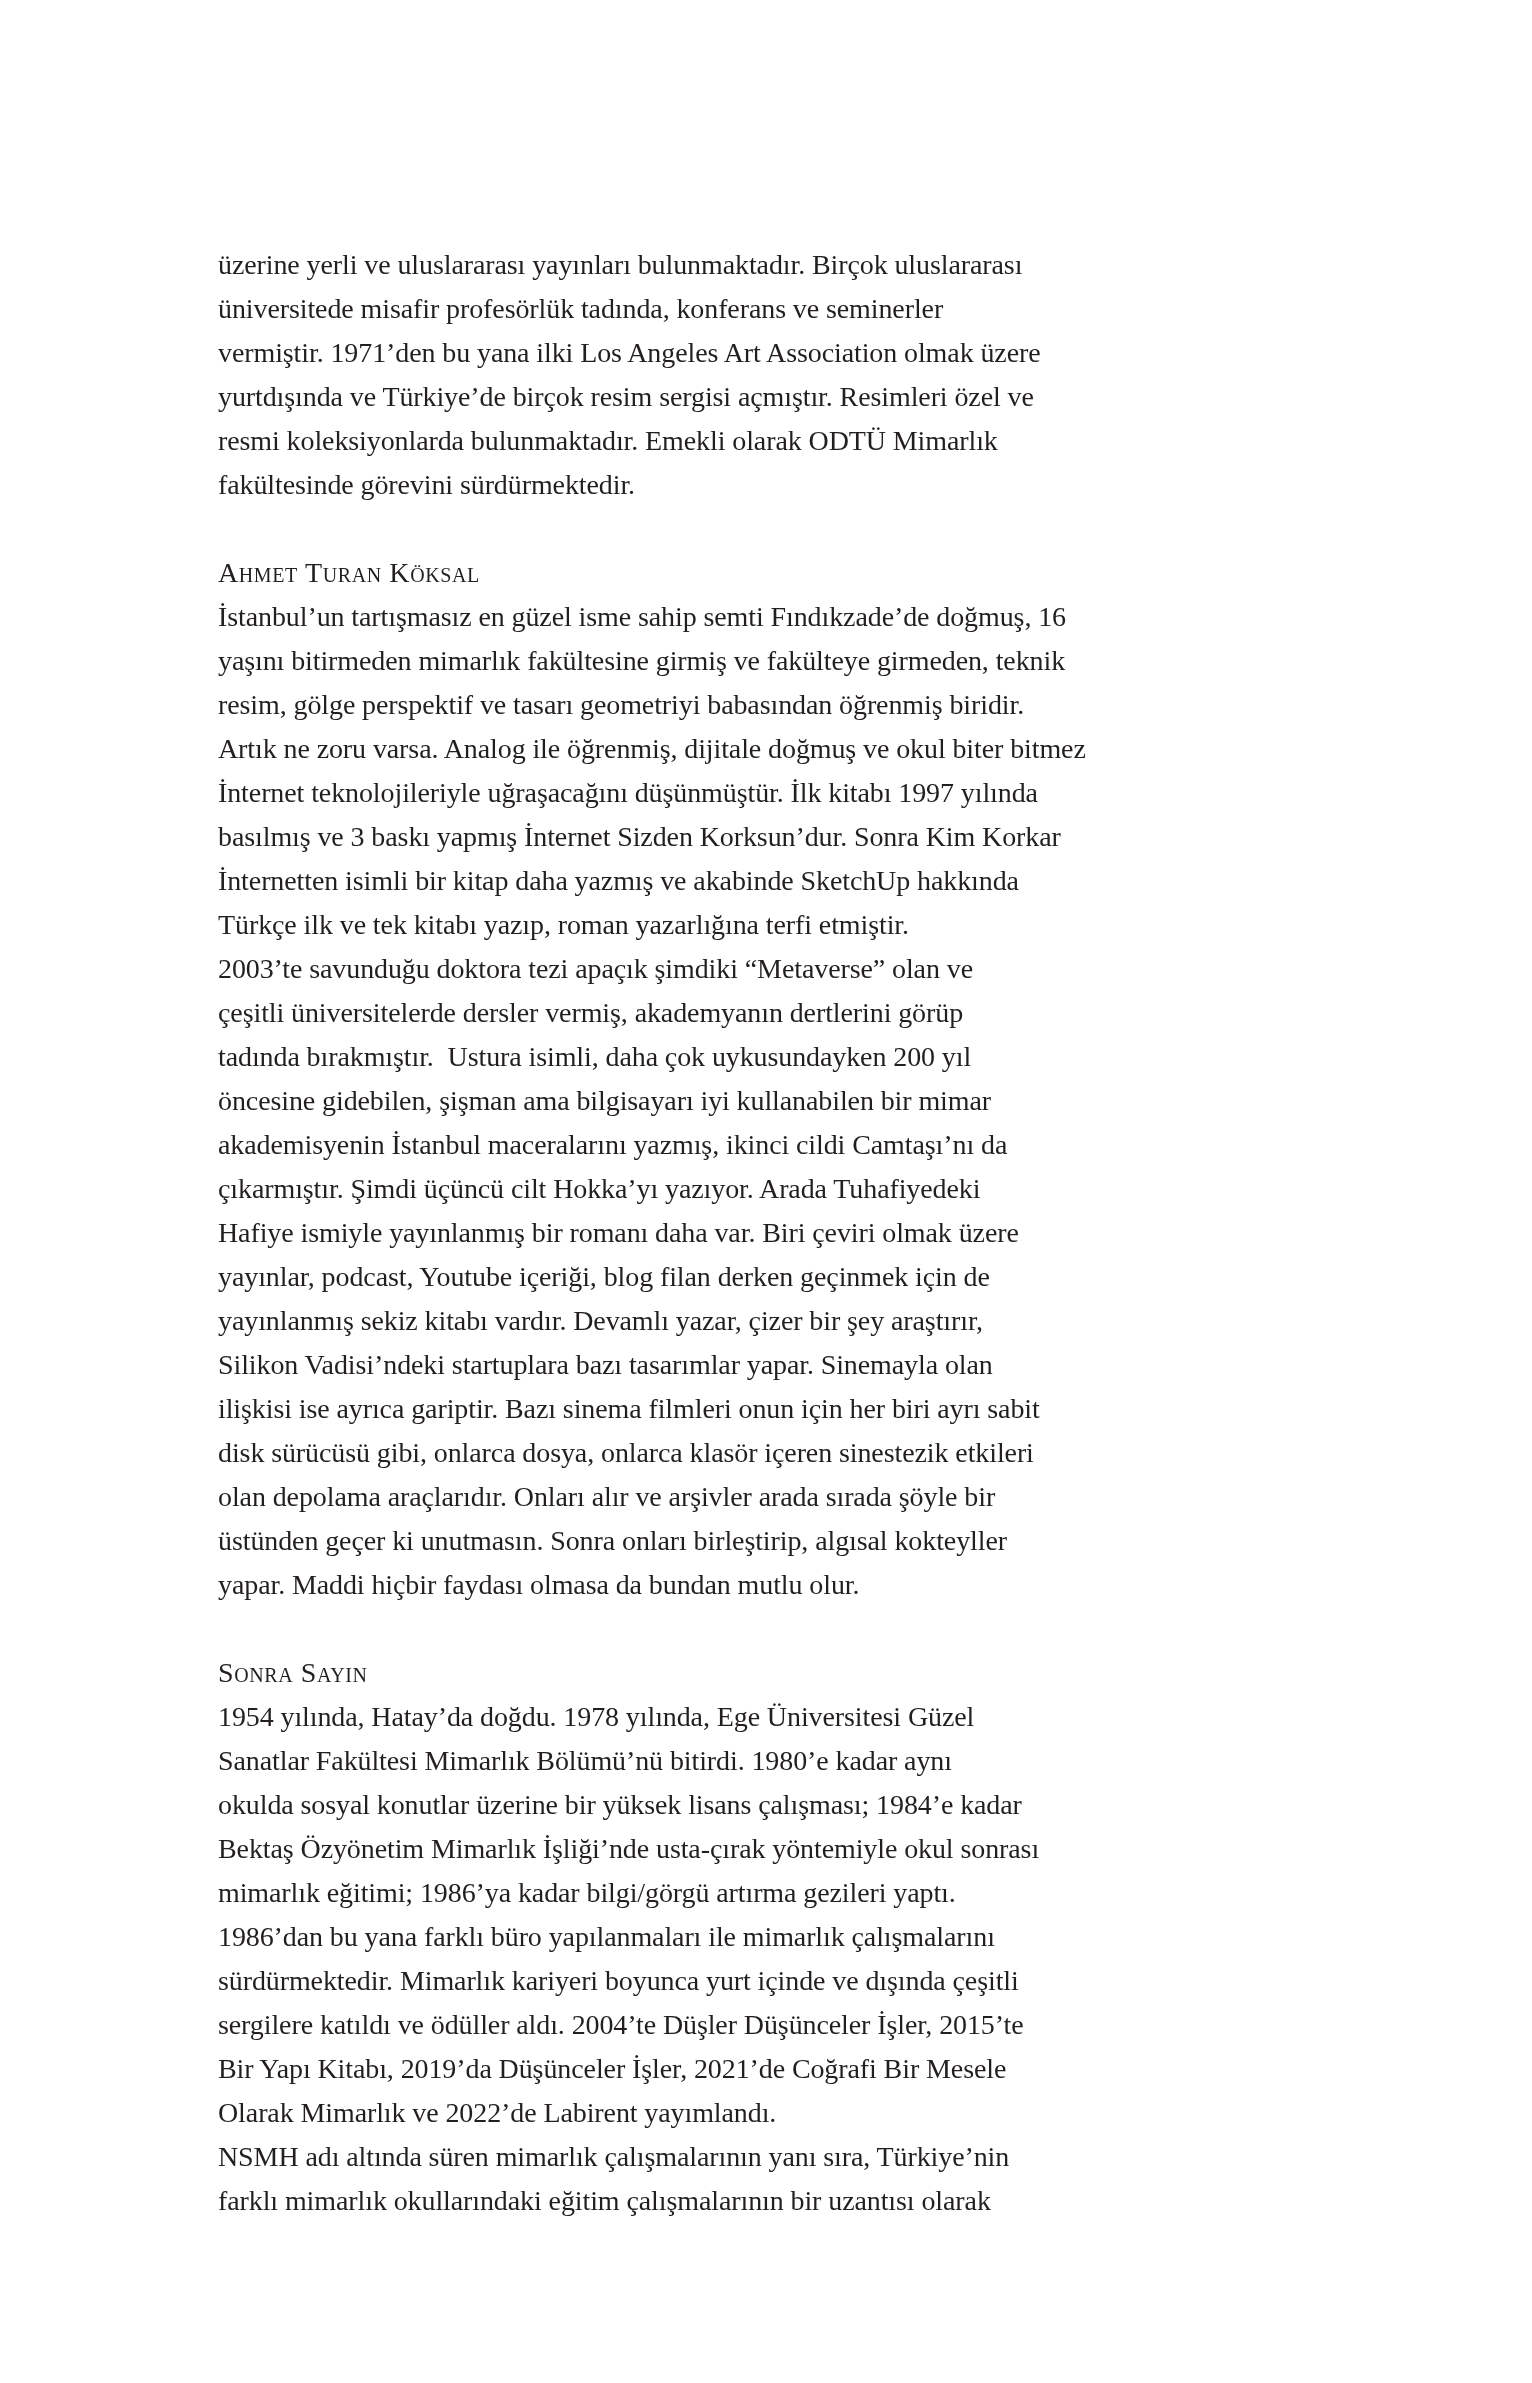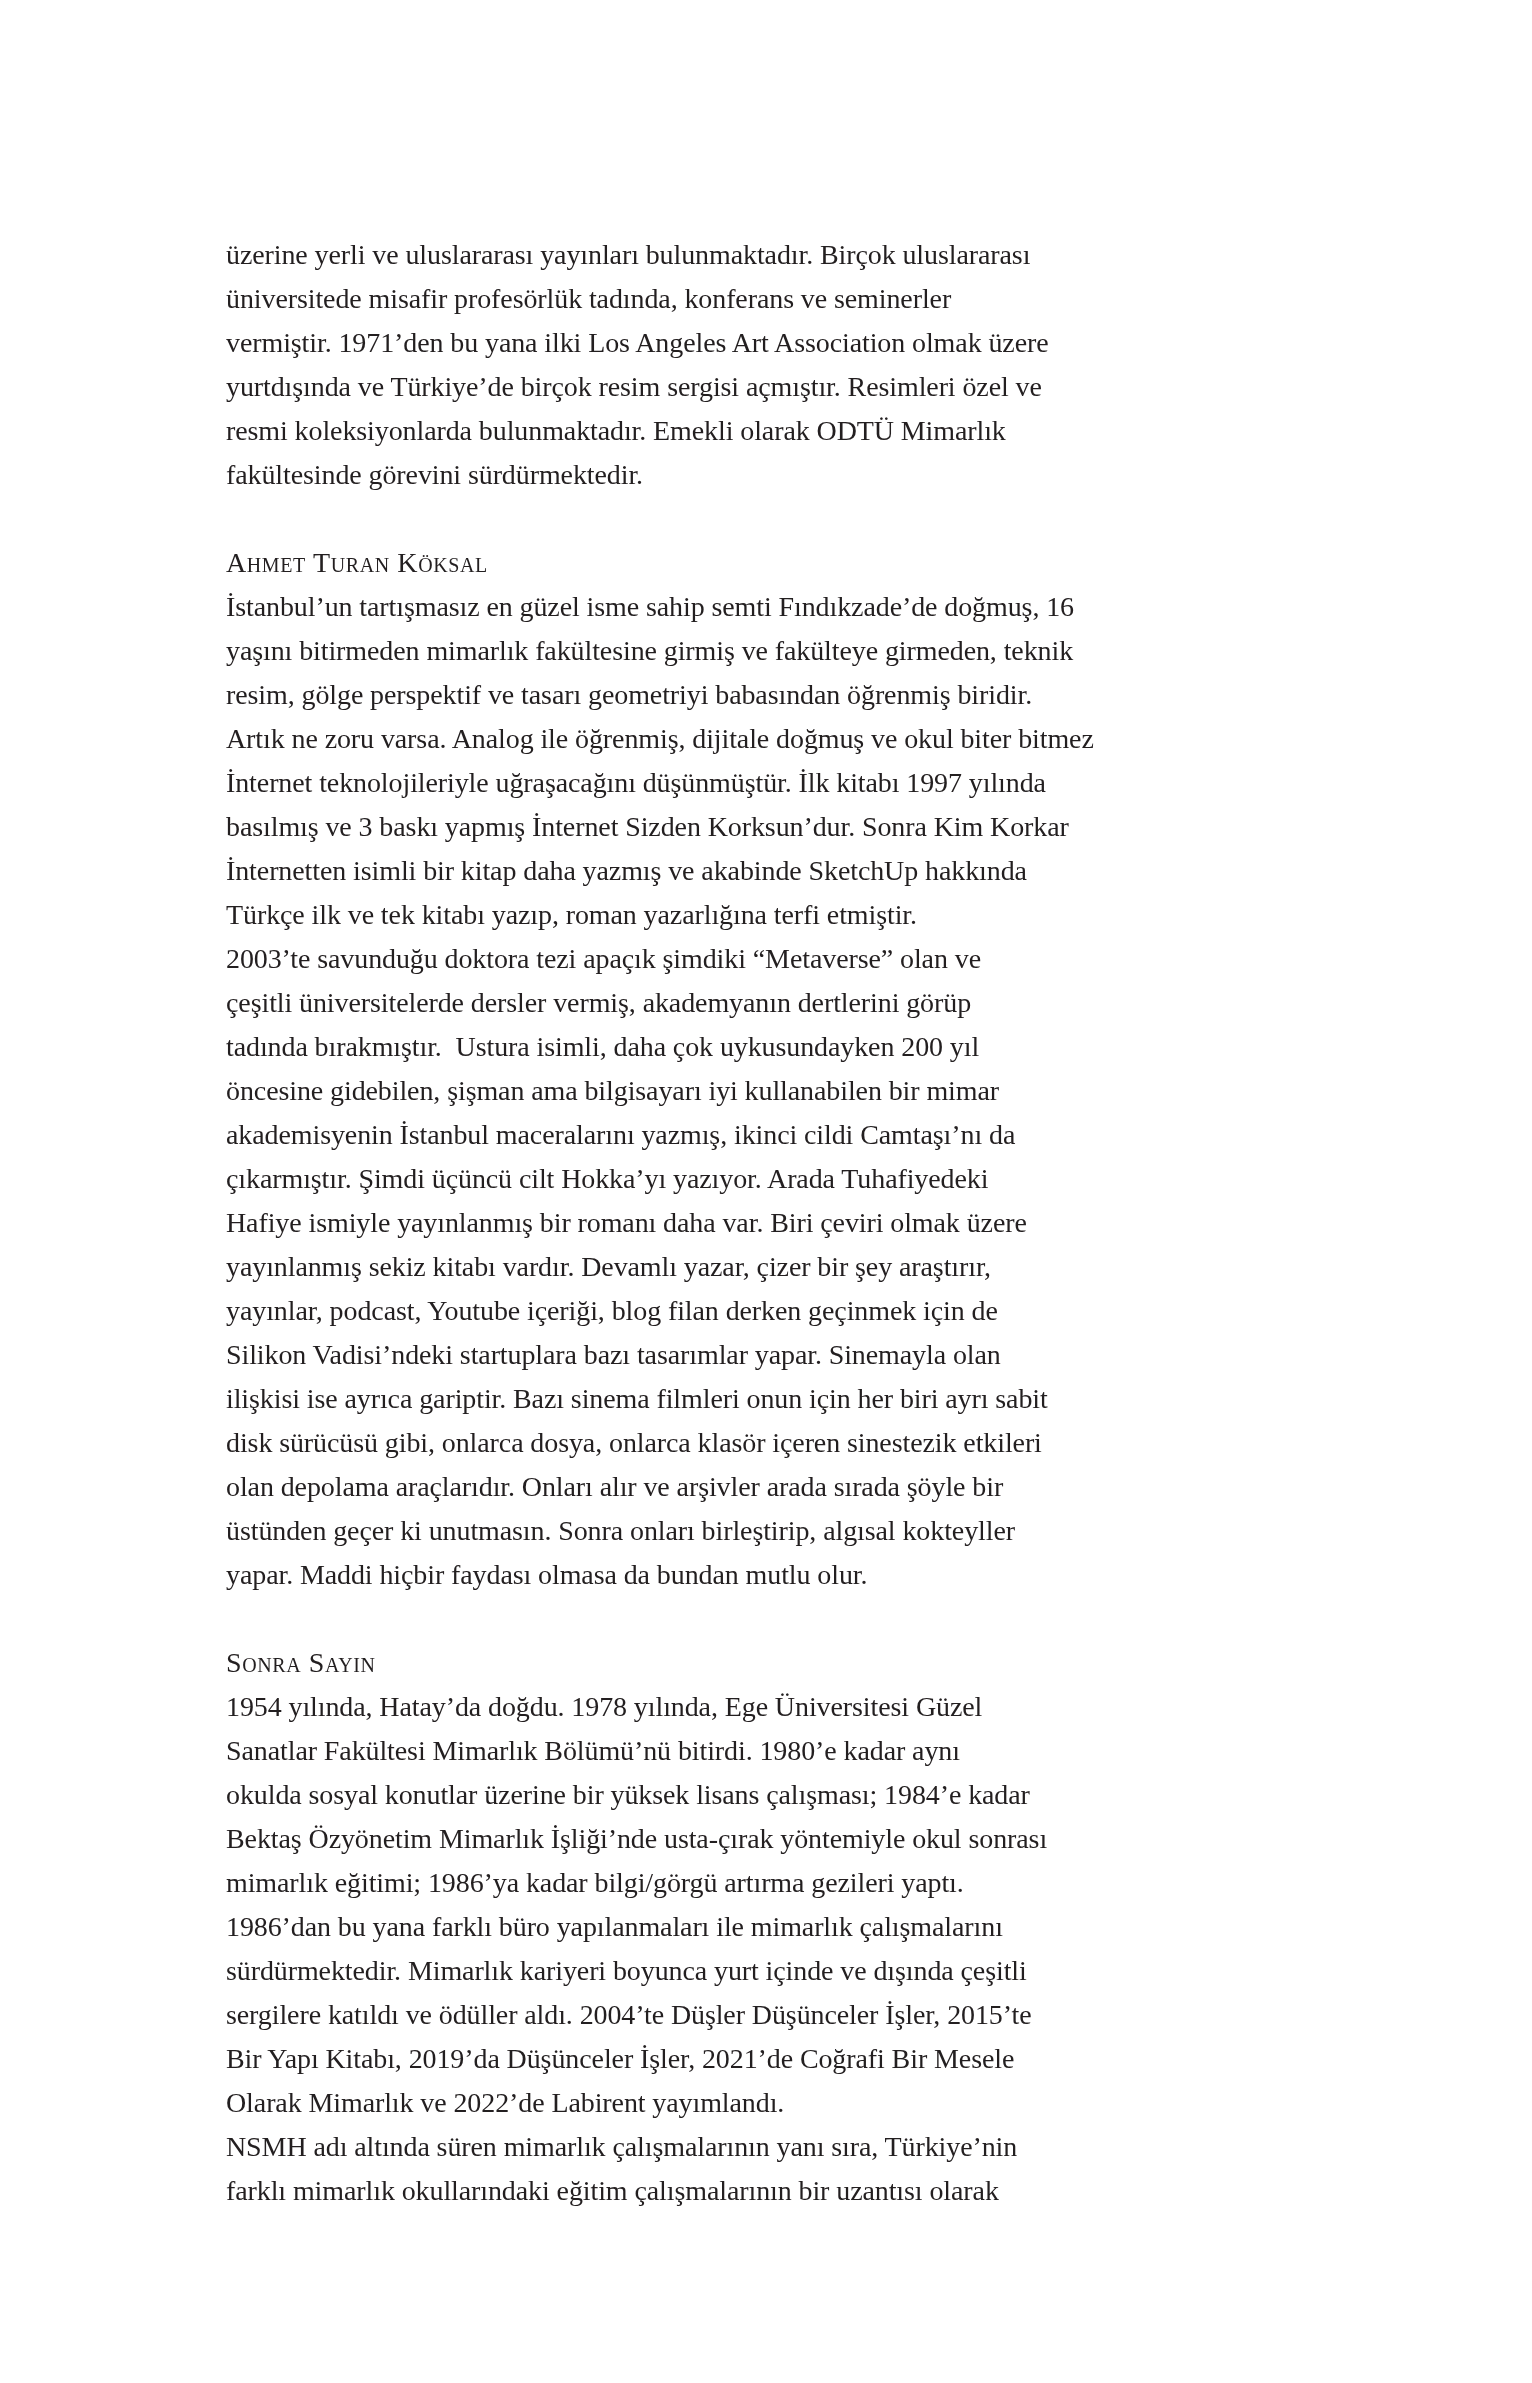--- a/index.html
+++ b/index.html
@@ -11,23 +11,22 @@
       width: 1532px;
       height: 2383px;
       position: relative;
       overflow: hidden;
       font-family: "Liberation Serif", "DejaVu Serif", serif;
       color: #231f20;
     }
     .page {
       position: absolute;
       left: 218px;
-      top: 233px;
+      top: 243px;
       width: 1095px;
-      margin-left: 8px;
     }
     .line {
       display: block;
       height: 44px;
       line-height: 44px;
       font-size: 28px;
       white-space: pre;
       letter-spacing: -0.1px;
     }
     .line.blank { }
@@ -63,22 +62,22 @@
         <div class="line"><span>basılmış ve 3 baskı yapmış İnternet Sizden Korksun’dur. Sonra Kim Korkar</span></div>
         <div class="line"><span>İnternetten isimli bir kitap daha yazmış ve akabinde SketchUp hakkında</span></div>
         <div class="line"><span>Türkçe ilk ve tek kitabı yazıp, roman yazarlığına terfi etmiştir.</span></div>
         <div class="line"><span>2003’te savunduğu doktora tezi apaçık şimdiki “Metaverse” olan ve</span></div>
         <div class="line"><span>çeşitli üniversitelerde dersler vermiş, akademyanın dertlerini görüp</span></div>
         <div class="line"><span>tadında bırakmıştır.  </span><span class="it">Ustura</span><span> isimli, daha çok uykusundayken 200 yıl</span></div>
         <div class="line"><span>öncesine gidebilen, şişman ama bilgisayarı iyi kullanabilen bir mimar</span></div>
         <div class="line"><span>akademisyenin İstanbul maceralarını yazmış, ikinci cildi </span><span class="it">Camtaşı</span><span>’nı da</span></div>
         <div class="line"><span>çıkarmıştır. Şimdi üçüncü cilt </span><span class="it">Hokka</span><span>’yı yazıyor. Arada </span><span class="it">Tuhafiyedeki</span></div>
         <div class="line"><span class="it">Hafiye</span><span> ismiyle yayınlanmış bir romanı daha var. Biri çeviri olmak üzere</span></div>
+        <div class="line"><span>yayınlar, podcast, Youtube içeriği, blog filan derken geçinmek için de</span></div>
         <div class="line"><span>yayınlanmış sekiz kitabı vardır. Devamlı yazar, çizer bir şey araştırır,</span></div>
-        <div class="line"><span>yayınlar, podcast, Youtube içeriği, blog filan derken geçinmek için de</span></div>
         <div class="line"><span>Silikon Vadisi’ndeki startuplara bazı tasarımlar yapar. Sinemayla olan</span></div>
         <div class="line"><span>ilişkisi ise ayrıca gariptir. Bazı sinema filmleri onun için her biri ayrı sabit</span></div>
         <div class="line"><span>disk sürücüsü gibi, onlarca dosya, onlarca klasör içeren sinestezik etkileri</span></div>
         <div class="line"><span>olan depolama araçlarıdır. Onları alır ve arşivler arada sırada şöyle bir</span></div>
         <div class="line"><span>üstünden geçer ki unutmasın. Sonra onları birleştirip, algısal kokteyller</span></div>
         <div class="line"><span>yapar. Maddi hiçbir faydası olmasa da bundan mutlu olur.</span></div>
       </div>
   </div>
   <div class="line blank"></div>
 

